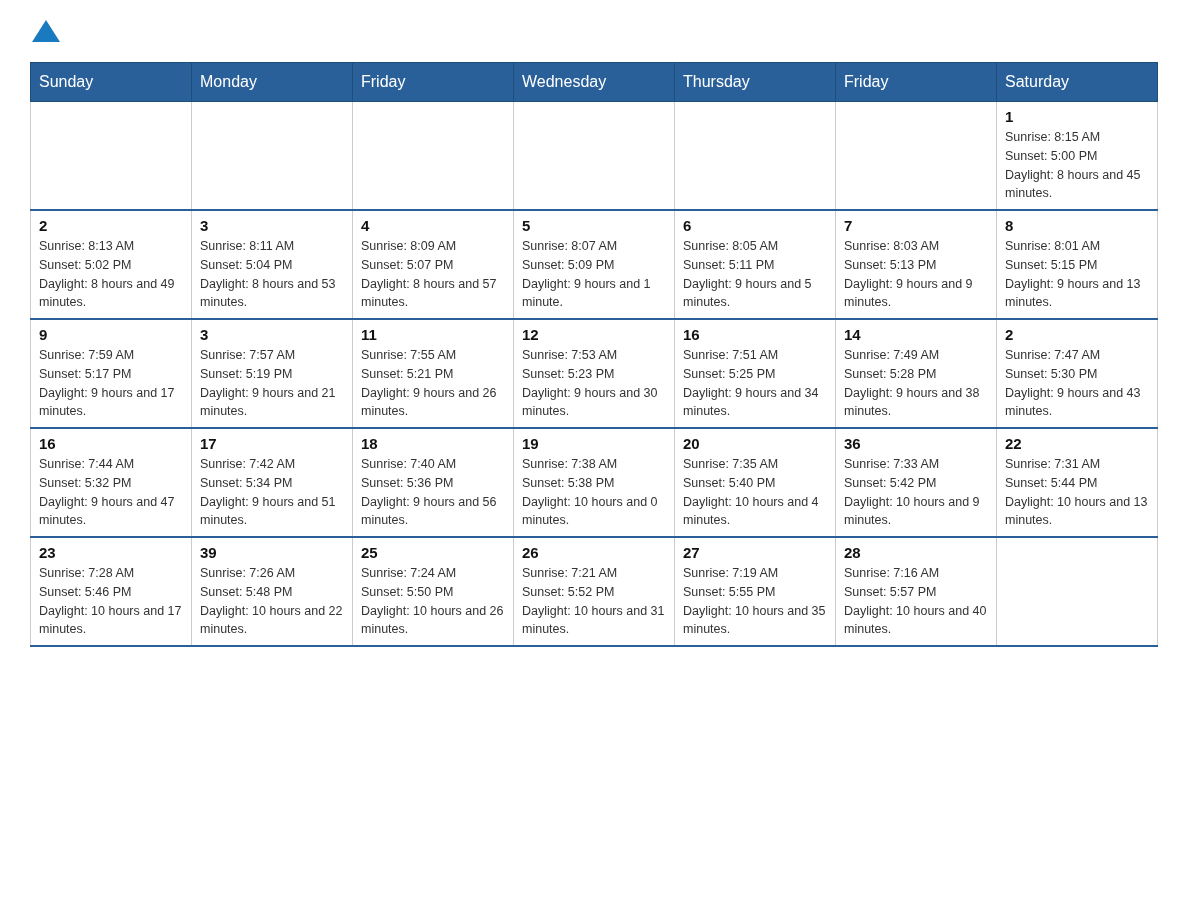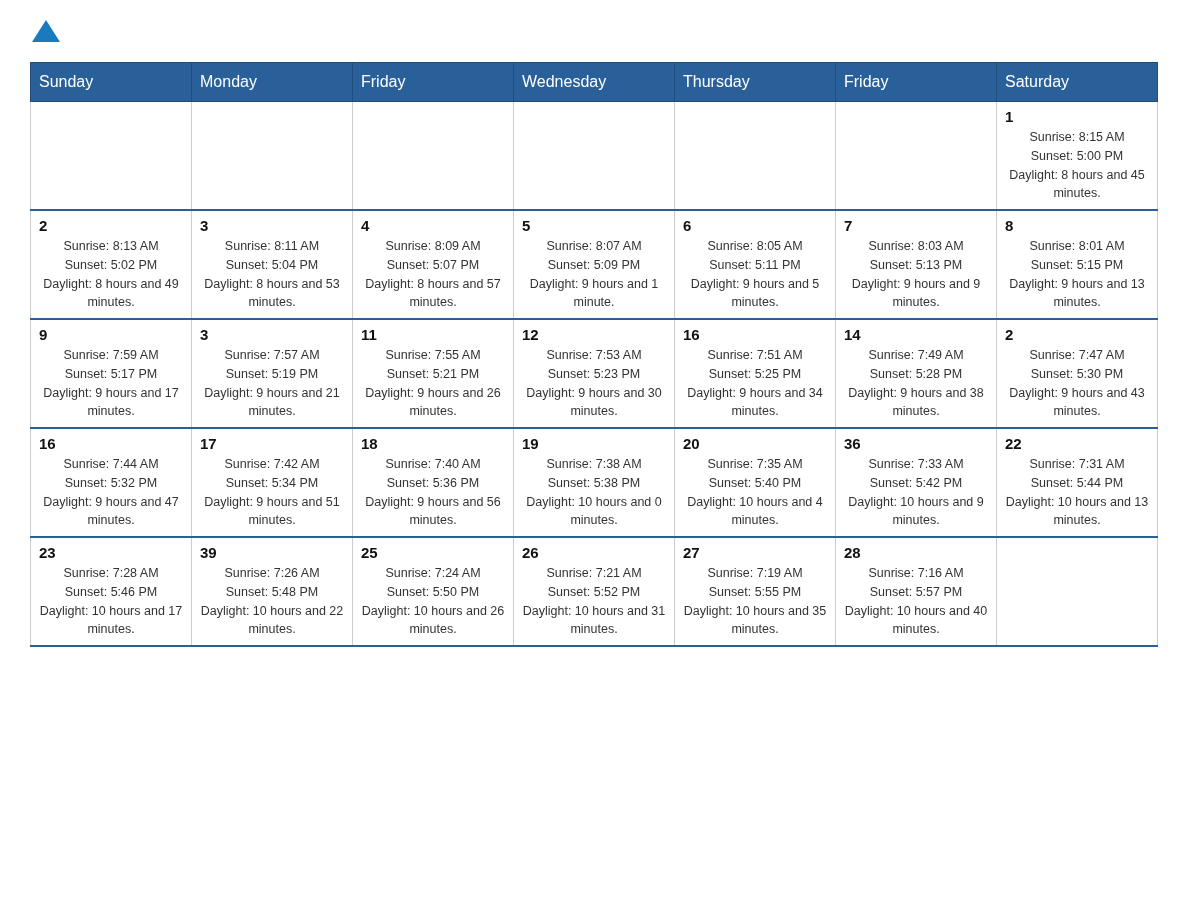--- a/index.html
+++ b/index.html
@@ -61,21 +61,20 @@
       font-size: 15px;
       font-weight: bold;
       color: #111;
       display: block;
       margin-bottom: 3px;
     }
     .day-info {
       font-size: 12.5px;
       color: #333;
       line-height: 1.5;
-      text-align: center;
     }
     .empty-cell {
       background: #f9f9f9;
     }
     .logo-wrapper {
       display: flex;
       flex-direction: column;
       align-items: flex-start;
     }
     .logo-top-row {

